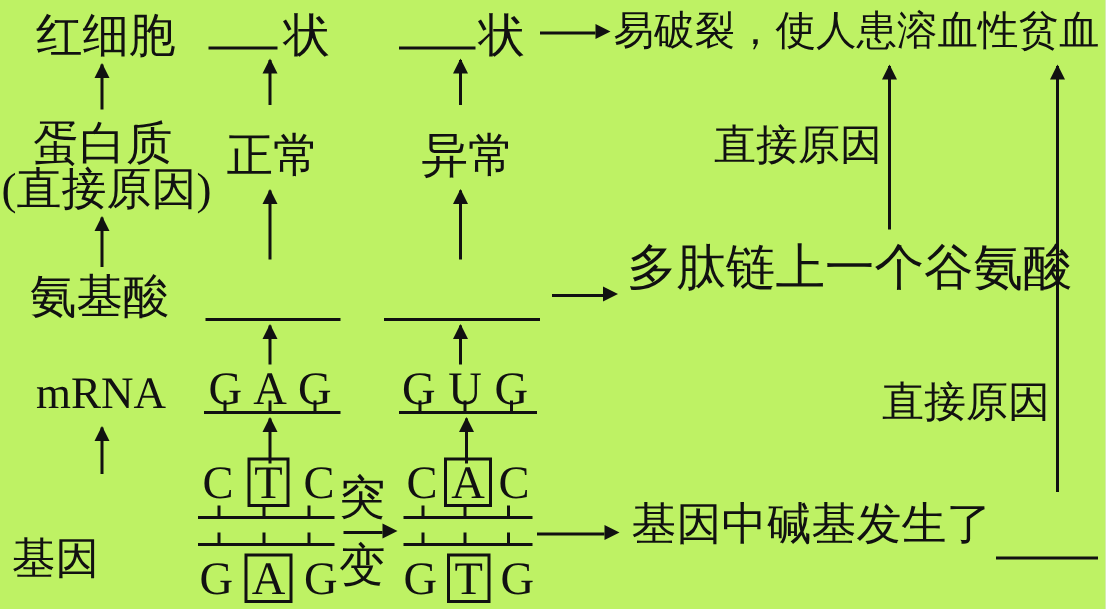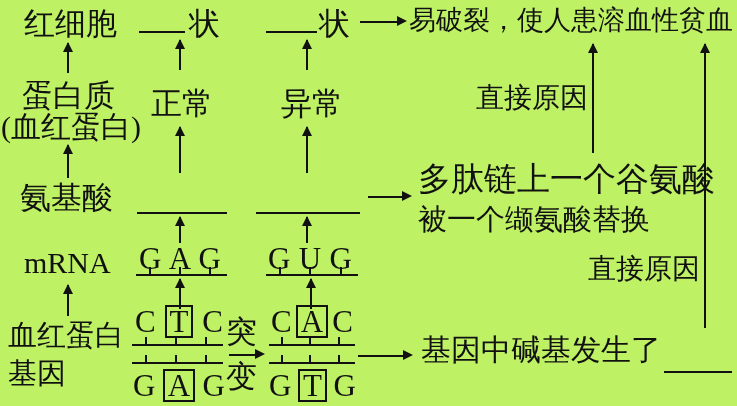--- a/index.html
+++ b/index.html
@@ -35,37 +35,36 @@
   <div class="abs blank" style="left:266px; top:31px; width:51px;"></div>
   <div class="abs cjk" style="left:319px; top:7px; font-size:31px;">状</div>
   <div class="arrow-right" style="left:360px; top:21px; width:37px;"></div>
   <div class="abs cjk" style="left:409px; top:6px; font-size:27px;">易破裂，使人患溶血性贫血</div>
 
   <div class="arrow-up" style="left:67px; top:43px; height:30px;"></div>
   <div class="arrow-up" style="left:179px; top:40px; height:30px;"></div>
   <div class="arrow-up" style="left:306px; top:40px; height:30px;"></div>
 
   <div class="abs cjk" style="left:22px; top:79px; font-size:31px;">蛋白质</div>
-  <div class="abs cjk" style="left:1px; top:111px; font-size:30px;">(血红蛋白)</div>
+  <div class="abs cjk" style="left:1px; top:111px; font-size:30px;">(直接原因)</div>
   <div class="abs cjk" style="left:151px; top:87px; font-size:31px;text-align:center;">正常</div>
   <div class="abs cjk" style="left:281px; top:87px; font-size:31px;">异常</div>
   <div class="abs cjk" style="left:476px; top:83px; font-size:28px;">直接原因</div>
   <div class="arrow-up" style="left:592px; top:44px; height:109px;"></div>
   <div class="arrow-up" style="left:704px; top:44px; height:284px;"></div>
 
   <div class="arrow-up" style="left:67px; top:145px; height:33px;"></div>
   <div class="arrow-up" style="left:179px; top:127px; height:46px;"></div>
   <div class="arrow-up" style="left:306px; top:127px; height:46px;"></div>
 
   <div class="abs cjk" style="left:20px; top:181px; font-size:31px;">氨基酸</div>
   <div class="abs blank" style="left:137px; top:212px; width:90px;"></div>
   <div class="abs blank" style="left:256px; top:212px; width:104px;"></div>
   <div class="arrow-right" style="left:368px; top:196px; width:34px;"></div>
   <div class="abs cjk" style="left:418px; top:162px; font-size:33px;">多肽链上一个谷氨酸</div>
-  <div class="abs cjk" style="left:418px; top:204px; font-size:29px;">被一个缬氨酸替换</div>
 
   <div class="arrow-up" style="left:179px; top:217px; height:26px;"></div>
   <div class="arrow-up" style="left:306px; top:217px; height:26px;"></div>
 
   <div class="abs cjk" style="left:24px; top:247px; font-size:30px;">mRNA</div>
 
   <div class="abs seq-row" style="left:139px; top:243px; width:82px;">
     <span>G</span>
     <span>A</span>
     <span>G</span>
@@ -85,21 +84,20 @@
       <span class="tick" style="left:47%;"></span>
       <span class="tick" style="left:80%;"></span>
   </div>
 
   <div class="abs cjk" style="left:588px; top:254px; font-size:28px;">直接原因</div>
 
   <div class="arrow-up" style="left:67px; top:285px; height:31px;"></div>
   <div class="arrow-up" style="left:179px; top:279px; height:30px;"></div>
   <div class="arrow-up" style="left:310px; top:279px; height:30px;"></div>
 
-  <div class="abs cjk" style="left:8px; top:320px; font-size:29px;">血红蛋白</div>
   <div class="abs cjk" style="left:8px; top:358px; font-size:29px;">基因</div>
 
   <div class="abs seq-row" style="left:135px; top:305px; width:88px;">
     <span>C</span>
     <span class="boxed">T</span>
     <span>C</span>
   </div>
   <div class="strand" style="left:132px; top:344px; width:91px;">
     <span class="tick" style="left:14%;"></span>
       <span class="tick" style="left:47%;"></span>

